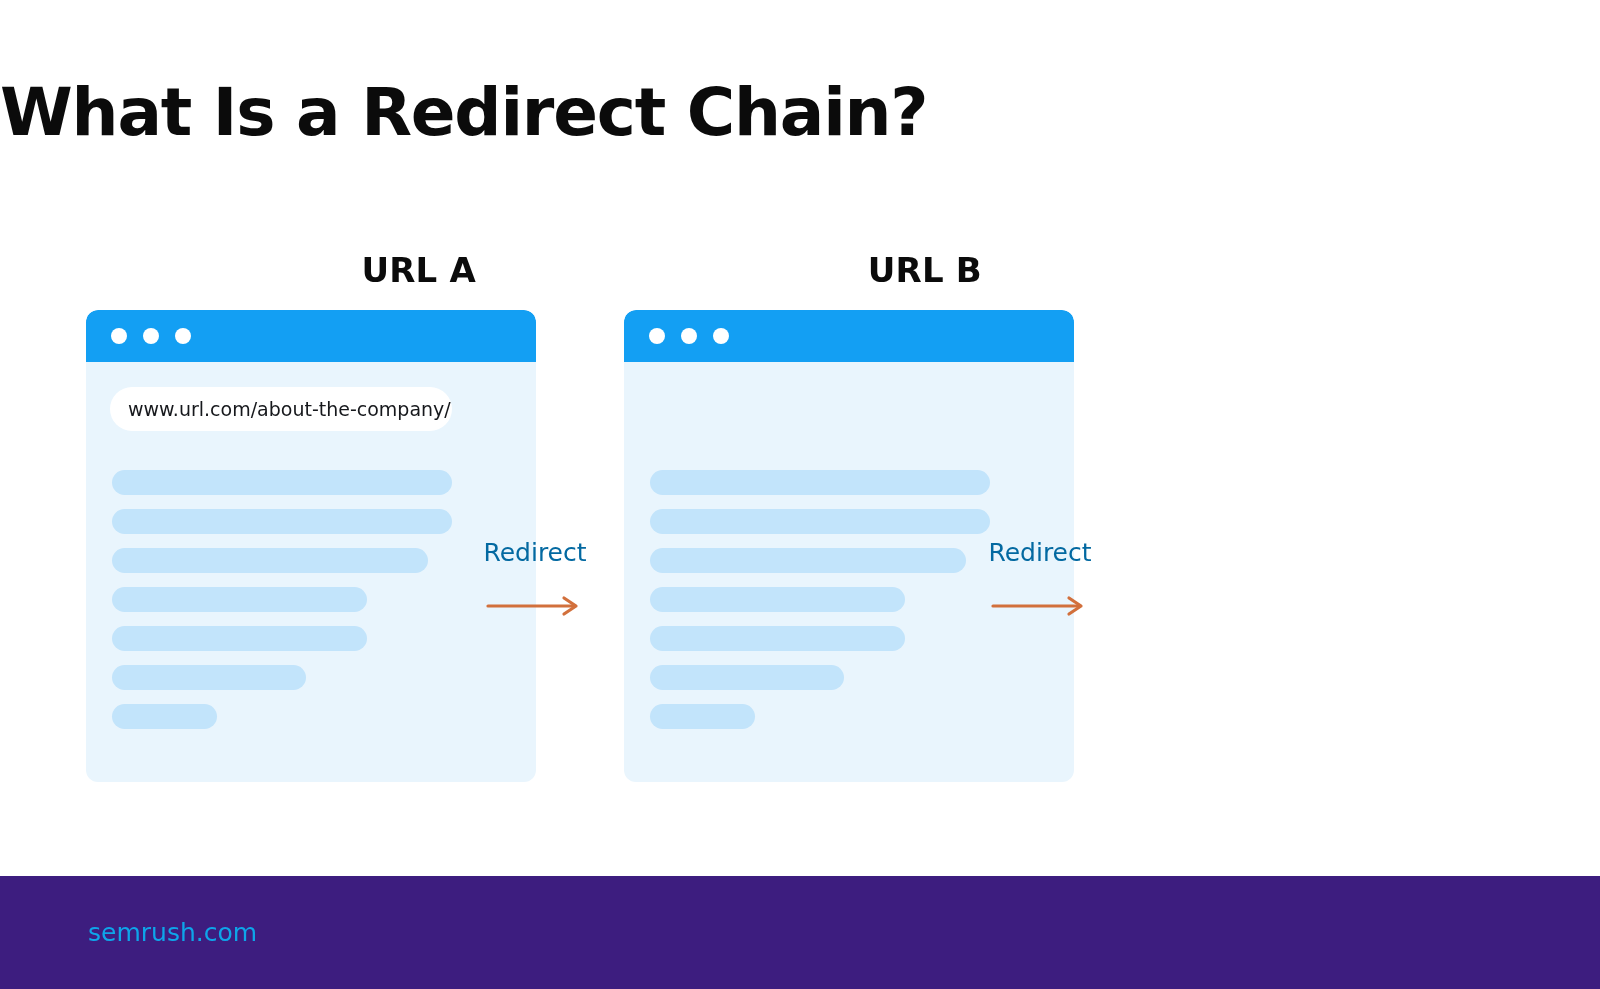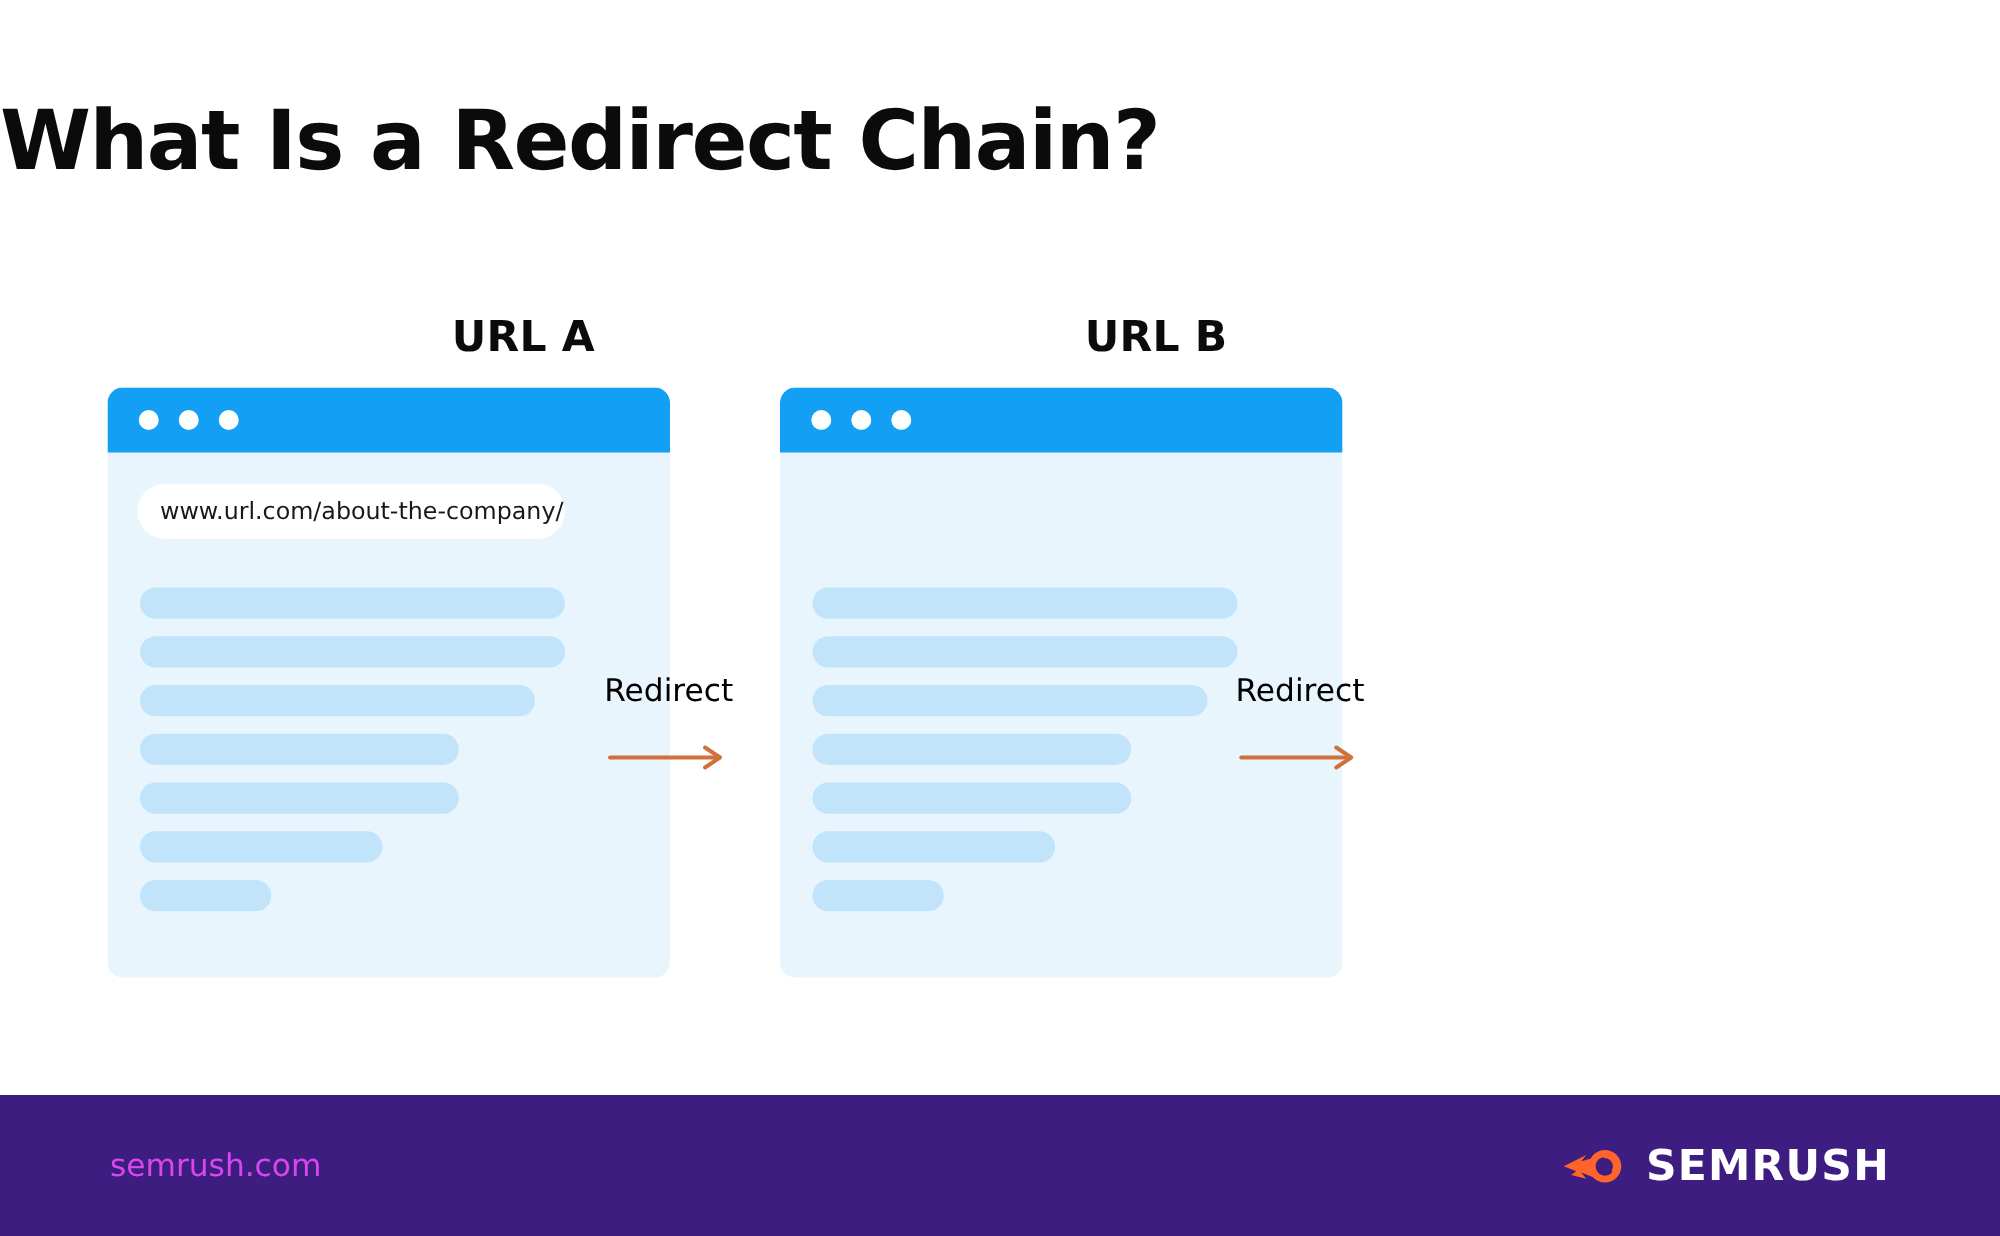--- a/index.html
+++ b/index.html
@@ -126,21 +126,21 @@
     position: absolute;
     top: 288px;
     width: 130px;
     text-align: center;
   }
   .connector.conn-0 { left: 470px; }
   .connector.conn-1 { left: 975px; }
 
   .connector-label {
     font-size: 25px;
-    color: #000000;
+    color: #0369a1;
     margin-bottom: 28px;
     font-family: "DejaVu Sans", "Liberation Sans", sans-serif;
   }
 
   .arrow-svg { display: block; margin: 0 auto; }
 
   
   .footer {
     position: absolute;
     left: 0;
@@ -148,21 +148,21 @@
     width: 1600px;
     height: 113px;
     background: #3d1d7f;
     display: flex;
     align-items: center;
     justify-content: space-between;
     padding: 0 88px 0 88px;
   }
 
   .footer-url {
-    color: #d946ef;
+    color: #0ea5e9;
     font-size: 25px;
     font-family: "DejaVu Sans", "Liberation Sans", sans-serif;
   }
 
   .brand {
     display: flex;
     align-items: center;
     gap: 16px;
   }
 
@@ -240,24 +240,15 @@
         <line x1="2" y1="11" x2="88" y2="11" stroke="#d2703c" stroke-width="3.2" stroke-linecap="round"></line>
         <polyline points="78,3 90,11 78,19" fill="none" stroke="#d2703c" stroke-width="3.2" stroke-linecap="round" stroke-linejoin="round"></polyline>
       </svg>
     </div>
 
 
   </div>
 
   <div class="footer">
     <span class="footer-url">semrush.com</span>
-    <div class="brand">
-      <svg width="52" height="40" viewBox="0 0 52 40">
-        <path d="M2 20 L20 11 L16 16 L27 13 L23 19 L34 17 L26 29 L16 25 L20 30 L8 27 L12 24 Z" fill="#ff642d"></path>
-        <circle cx="35" cy="20" r="13" fill="#ff642d"></circle>
-        <circle cx="35" cy="20" r="7.5" fill="#3d1d7f"></circle>
-        <path d="M35 12.5 a7.5 7.5 0 0 1 6.6 11" fill="none" stroke="#ff642d" stroke-width="2.4" stroke-linecap="round"></path>
-      </svg>
-      <span class="brand-name">SEMRUSH</span>
-    </div>
   </div>
 
 </div>
 
 </body></html>

